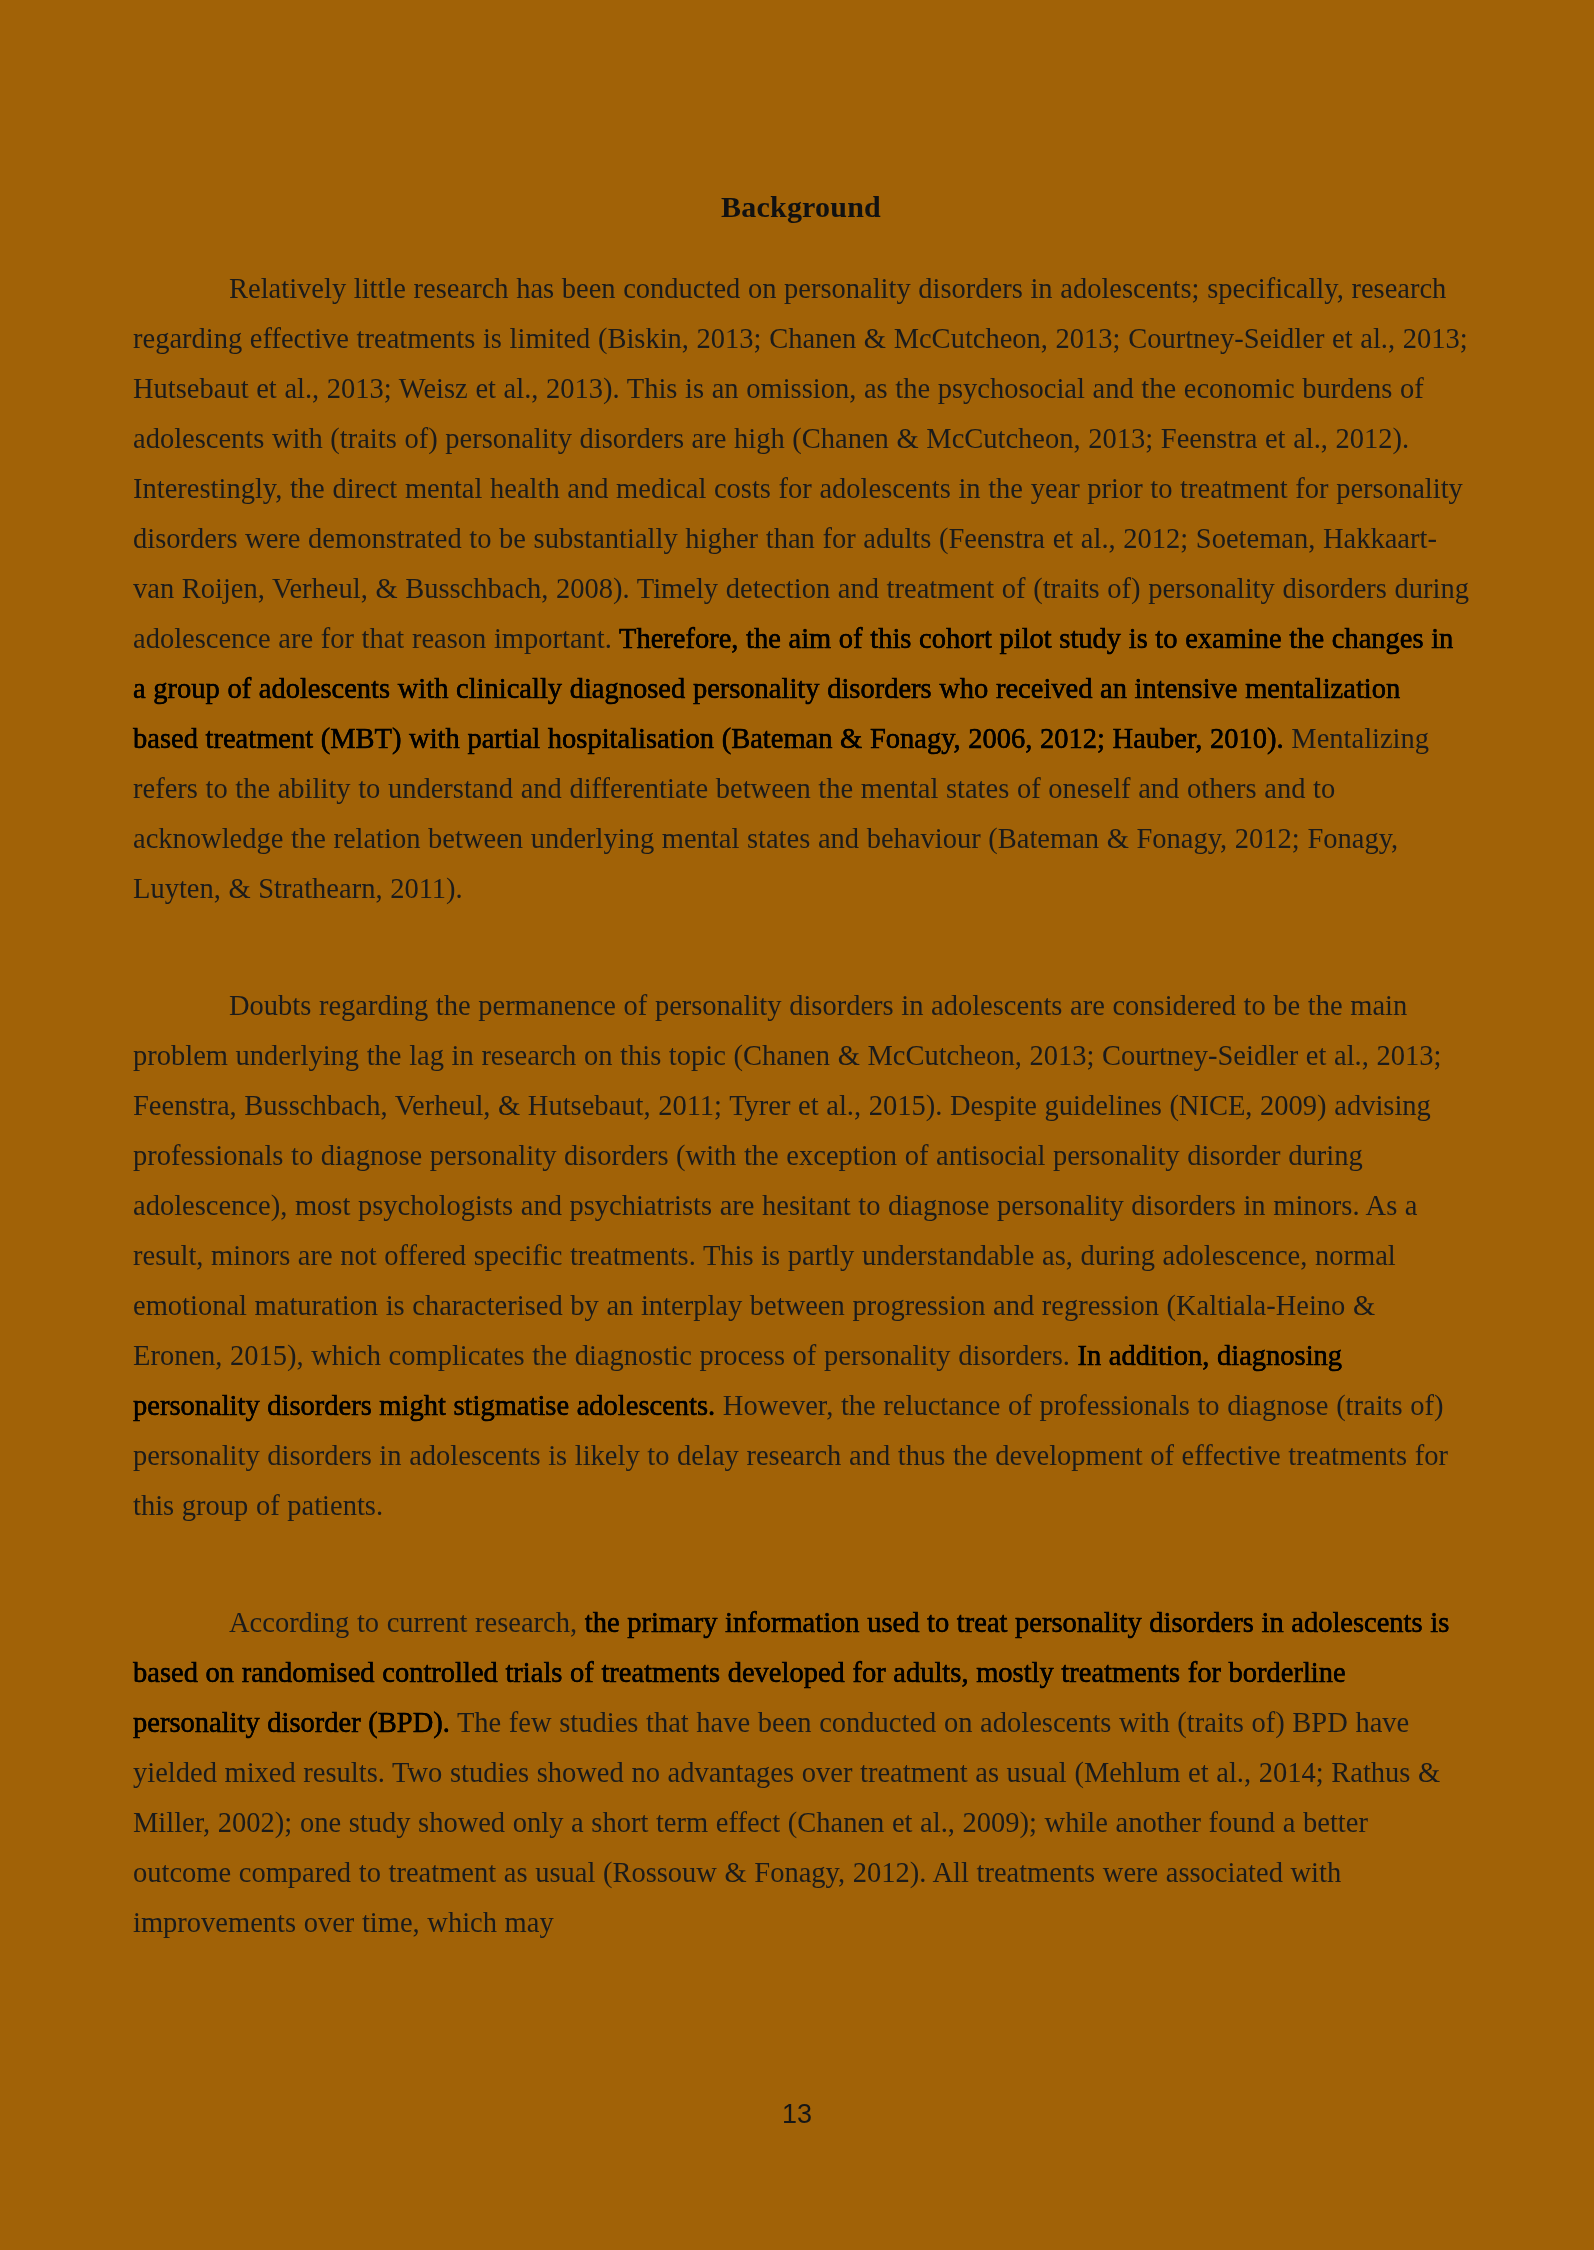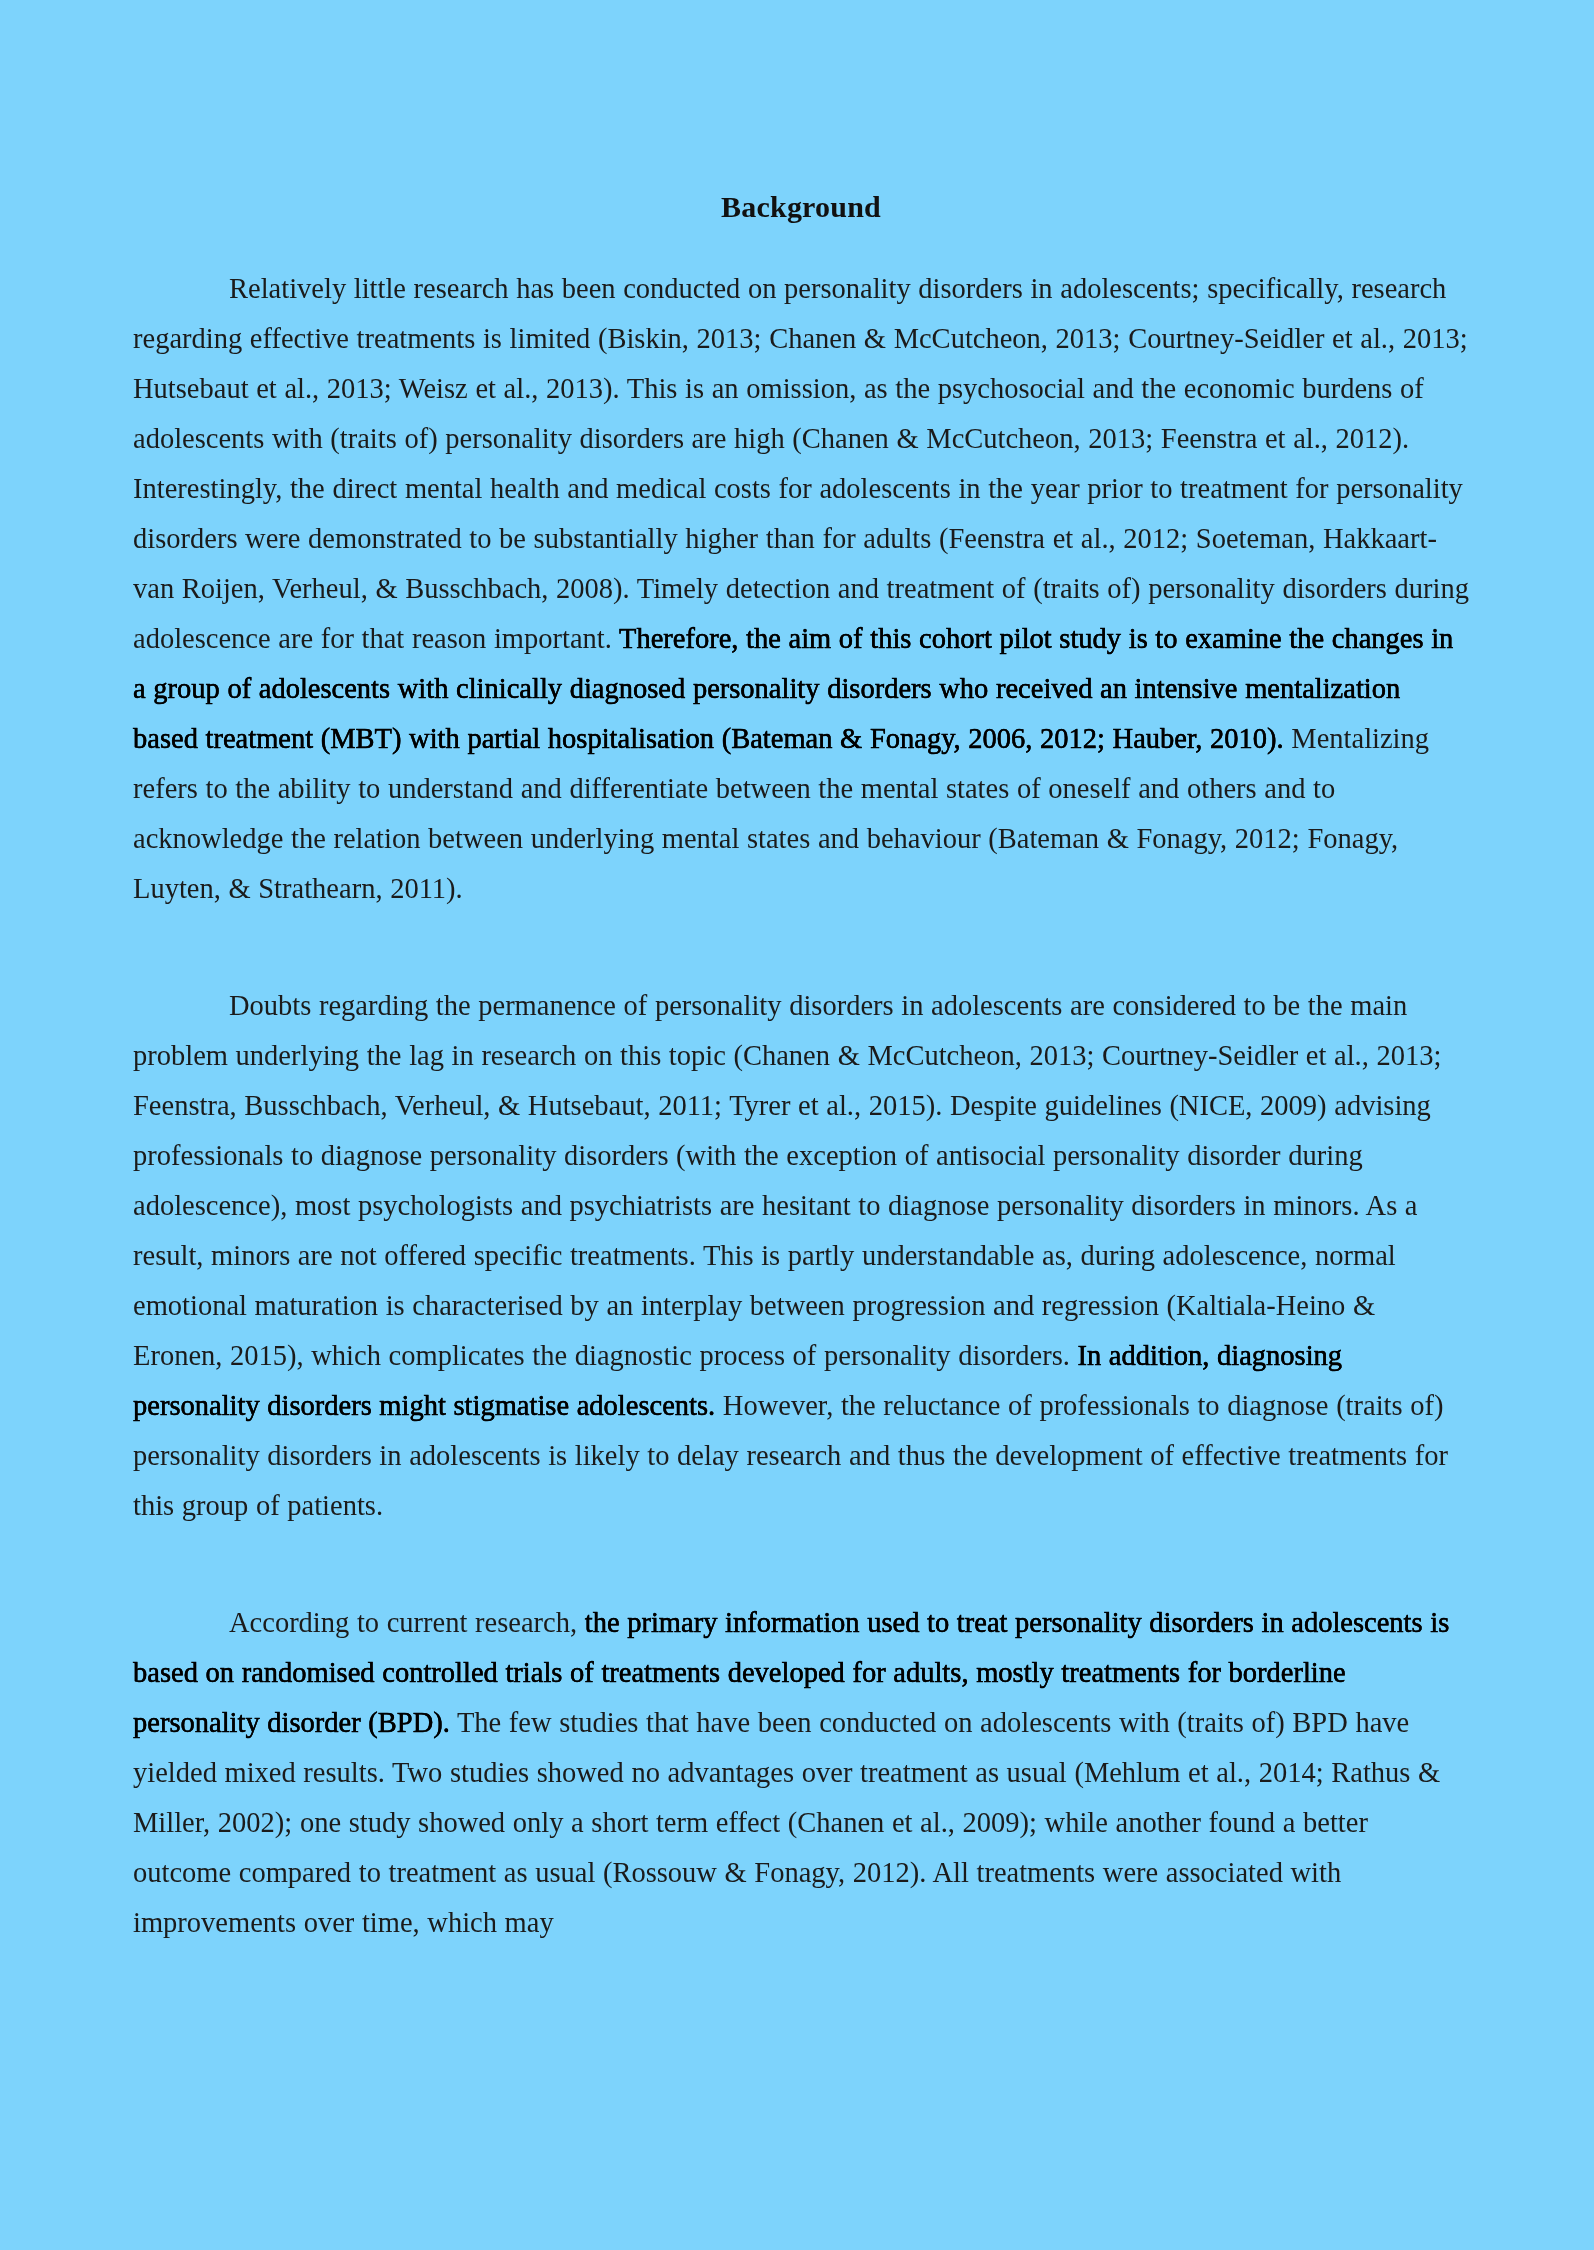--- a/index.html
+++ b/index.html
@@ -10,21 +10,21 @@
     width: 1594px;
     height: 2250px;
     background: #ffffff;
     font-family: "Liberation Serif", serif;
     color: #1b1b1b;
   }
   .sheet {
     position: relative;
     width: 1594px;
     height: 2250px;
-    background: #7dd3fc;
+    background: #a16207;
     overflow: hidden;
   }
   .content {
     position: absolute;
     left: 133px;
     top: 186px;
     width: 1336px;
   }
   .title {
     font-size: 30px;
@@ -72,13 +72,14 @@
 
 <div class="sheet">
   <div class="content">
     <h1 class="title">Background</h1>
     <div id="paragraphs">
         <p class="para"><span class="seg">Relatively little research has been conducted on personality disorders in adolescents; specifically, research regarding effective treatments is limited (Biskin, 2013; Chanen &amp; McCutcheon, 2013; Courtney-Seidler et al., 2013; Hutsebaut et al., 2013; Weisz et al., 2013). This is an omission, as the psychosocial and the economic burdens of adolescents with (traits of) personality disorders are high (Chanen &amp; McCutcheon, 2013; Feenstra et al., 2012). Interestingly, the direct mental health and medical costs for adolescents in the year prior to treatment for personality disorders were demonstrated to be substantially higher than for adults (Feenstra et al., 2012; Soeteman, Hakkaart-van Roijen, Verheul, &amp; Busschbach, 2008). Timely detection and treatment of (traits of) personality disorders during adolescence are for that reason important. </span><span class="seg emph">Therefore, the aim of this cohort pilot study is to examine the changes in a group of adolescents with clinically diagnosed personality disorders who received an intensive mentalization based treatment (MBT) with partial hospitalisation (Bateman &amp; Fonagy, 2006, 2012; Hauber, 2010).</span><span class="seg"> Mentalizing refers to the ability to understand and differentiate between the mental states of oneself and others and to acknowledge the relation between underlying mental states and behaviour (Bateman &amp; Fonagy, 2012; Fonagy, Luyten, &amp; Strathearn, 2011).</span></p>
         <p class="para"><span class="seg">Doubts regarding the permanence of personality disorders in adolescents are considered to be the main problem underlying the lag in research on this topic (Chanen &amp; McCutcheon, 2013; Courtney-Seidler et al., 2013; Feenstra, Busschbach, Verheul, &amp; Hutsebaut, 2011; Tyrer et al., 2015). Despite guidelines (NICE, 2009) advising professionals to diagnose personality disorders (with the exception of antisocial personality disorder during adolescence), most psychologists and psychiatrists are hesitant to diagnose personality disorders in minors. As a result, minors are not offered specific treatments. This is partly understandable as, during adolescence, normal emotional maturation is characterised by an interplay between progression and regression (Kaltiala-Heino &amp; Eronen, 2015), which complicates the diagnostic process of personality disorders. </span><span class="seg emph">In addition, diagnosing personality disorders might stigmatise adolescents.</span><span class="seg"> However, the reluctance of professionals to diagnose (traits of) personality disorders in adolescents is likely to delay research and thus the development of effective treatments for this group of patients.</span></p>
         <p class="para"><span class="seg">According to current research, </span><span class="seg emph">the primary information used to treat personality disorders in adolescents is based on randomised controlled trials of treatments developed for adults, mostly treatments for borderline personality disorder (BPD).</span><span class="seg"> The few studies that have been conducted on adolescents with (traits of) BPD have yielded mixed results. Two studies showed no advantages over treatment as usual (Mehlum et al., 2014; Rathus &amp; Miller, 2002); one study showed only a short term effect (Chanen et al., 2009); while another found a better outcome compared to treatment as usual (Rossouw &amp; Fonagy, 2012). All treatments were associated with improvements over time, which may</span></p>
       </div>
   </div>
+  <div class="page-number">13</div>
 </div>
 
 </body></html>

